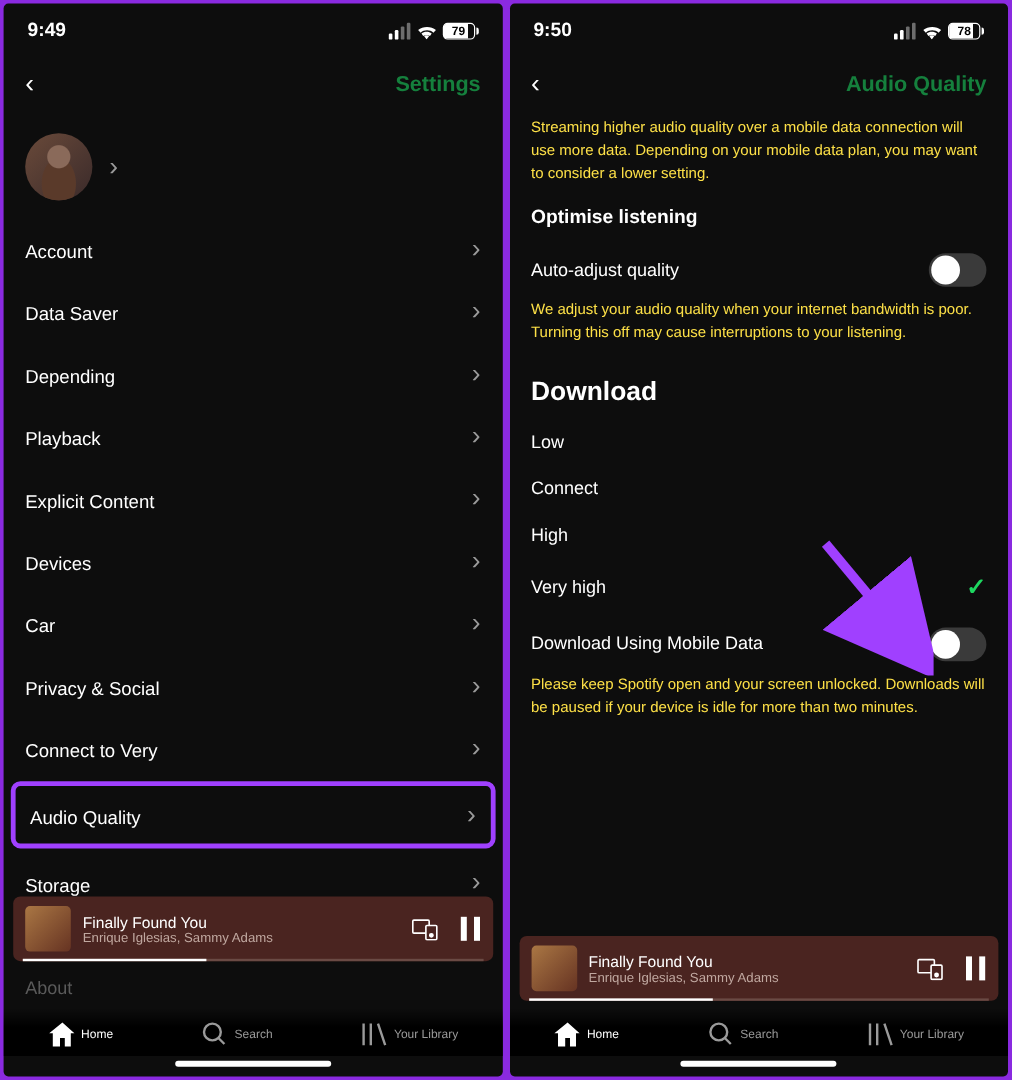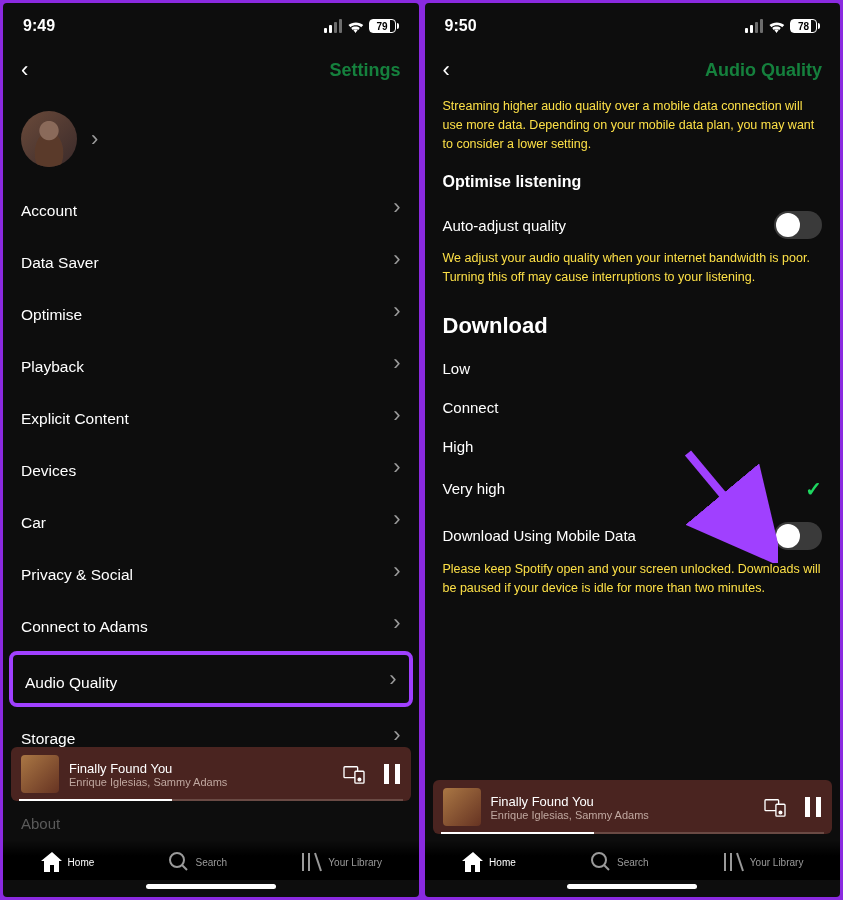--- a/index.html
+++ b/index.html
@@ -100,21 +100,21 @@
   <div class="list" id="left-list">
       <div class="list-item">
         <span>Account</span>
         <span class="chevron">›</span>
       </div>
       <div class="list-item">
         <span>Data Saver</span>
         <span class="chevron">›</span>
       </div>
       <div class="list-item">
-        <span>Optimise</span>
+        <span>Depending</span>
         <span class="chevron">›</span>
       </div>
       <div class="list-item">
         <span>Playback</span>
         <span class="chevron">›</span>
       </div>
       <div class="list-item">
         <span>Explicit Content</span>
         <span class="chevron">›</span>
       </div>
@@ -124,21 +124,21 @@
       </div>
       <div class="list-item">
         <span>Car</span>
         <span class="chevron">›</span>
       </div>
       <div class="list-item">
         <span>Privacy &amp; Social</span>
         <span class="chevron">›</span>
       </div>
       <div class="list-item">
-        <span>Connect to Adams</span>
+        <span>Connect to Very</span>
         <span class="chevron">›</span>
       </div>
       <div class="list-item highlighted">
         <span>Audio Quality</span>
         <span class="chevron">›</span>
       </div>
       <div class="list-item">
         <span>Storage</span>
         <span class="chevron">›</span>
       </div>

